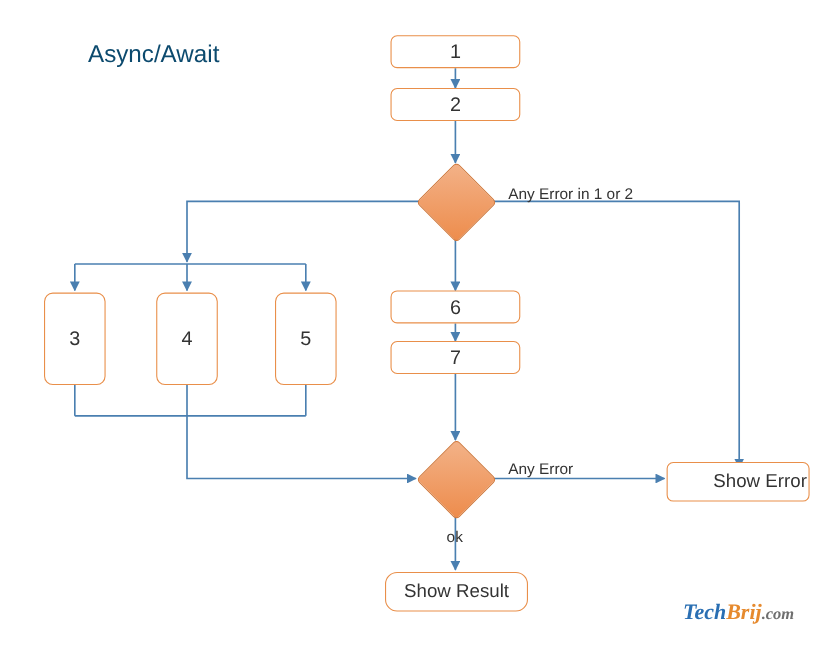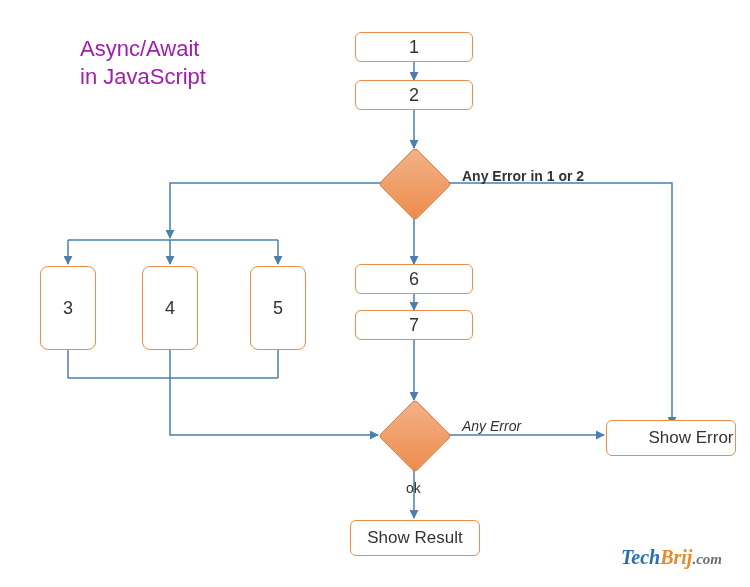--- a/index.html
+++ b/index.html
@@ -13,21 +13,21 @@
     overflow: hidden;
   }
   .canvas {
     position: relative;
     width: 750px;
     height: 587px;
   }
   .title {
     position: absolute;
     font-size: 22px;
-    color: #a21caf;
+    color: #0c4a6e;
     line-height: 1.25;
   }
   .box {
     position: absolute;
     border: 1.5px solid #e98f4a;
     border-radius: 6px;
     background: #ffffff;
     box-sizing: border-box;
     display: flex;
     align-items: center;
@@ -87,21 +87,20 @@
   .brand .b { color: #e68a2e; }
   .brand .c { color: #6f6f6f; font-size: 15px; font-style: italic; }
 </style>
 </head>
 <body>
 
 <div class="canvas">
 
   <div class="title" style="left:80px; top:35px;">
     <div>Async/Await</div>
-    <div>in JavaScript</div>
   </div>
 
   <svg class="connectors">
     <defs>
       <marker id="arrow" viewBox="0 0 10 10" refX="9" refY="5" markerWidth="6" markerHeight="6" orient="auto-start-reverse">
         <path d="M 0 0 L 10 5 L 0 10 z" fill="#4a7fb0"></path>
       </marker>
     </defs>
     <g stroke="#4a7fb0" stroke-width="1.5" fill="none">
 
@@ -166,25 +165,25 @@
   </div>
 
   <div class="diamond" style="left:379px; top:400px;">
     <div class="shape"></div>
   </div>
 
   <div class="box" style="left:606px; top:420px; width:130px; height:36px; font-size:17px;padding-left:40px;">
     <span>Show Error</span>
   </div>
 
-  <div class="box" style="left:350px; top:520px; width:130px; height:36px; font-size:17px;">
+  <div class="box" style="left:350px; top:520px; width:130px; height:36px; font-size:17px;border-radius:11px;">
     <span>Show Result</span>
   </div>
 
-  <div class="label" style="left:462px; top:168px;font-weight:bold;">Any Error in 1 or 2</div>
-  <div class="label" style="left:462px; top:418px;font-style:italic;">Any Error</div>
+  <div class="label" style="left:462px; top:168px;">Any Error in 1 or 2</div>
+  <div class="label" style="left:462px; top:418px;">Any Error</div>
   <div class="label" style="left:406px; top:480px;">ok</div>
 
   <div class="brand" style="right:28px; bottom:18px;">
     <span class="a">Tech</span><span class="b">Brij</span><span class="c">.com</span>
   </div>
 
 </div>
 
 </body></html>

